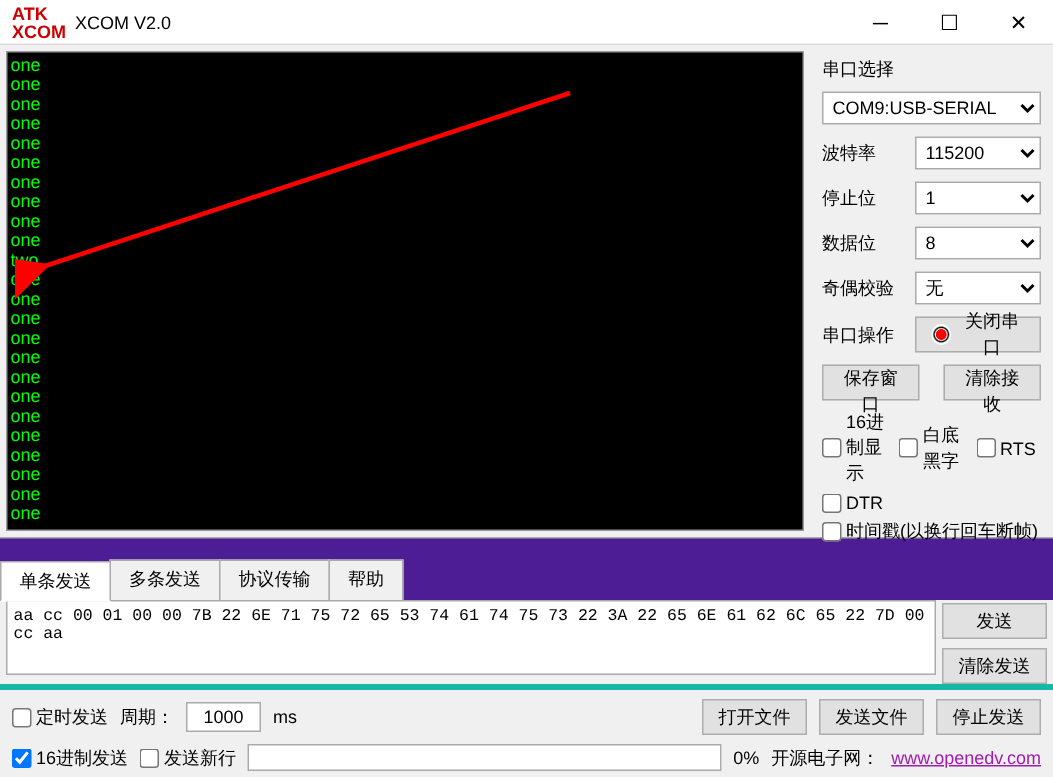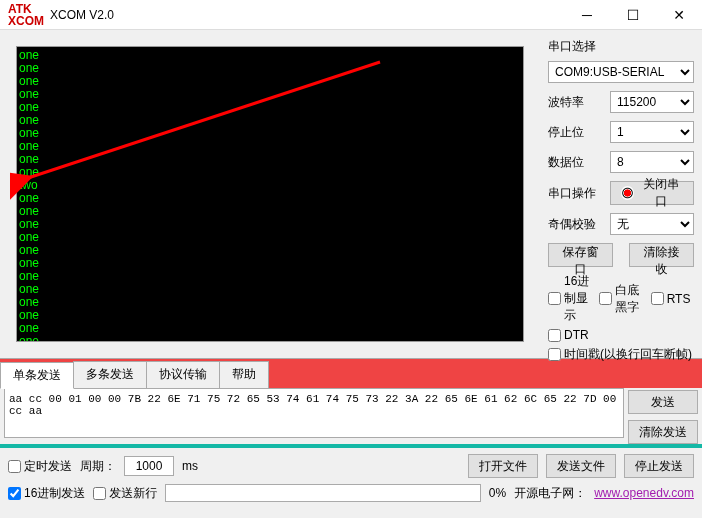--- a/index.html
+++ b/index.html
@@ -3,37 +3,37 @@
 <meta charset="utf-8">
 <style>
 * { box-sizing: border-box; margin: 0; padding: 0; font-family: "Microsoft YaHei", SimSun, sans-serif; font-size: 12px; }
 body { background: #f0f0f0; width: 702px; height: 518px; overflow: hidden; }
 .titlebar { background: #fff; height: 30px; display: flex; align-items: center; padding-left: 8px; border-bottom: 1px solid #ddd; }
 .logo { font-size: 9px; color: #c00; font-weight: bold; line-height: 1; margin-right: 6px; }
 .title { font-size: 12px; color: #000; }
 .winbtns { margin-left: auto; display: flex; }
 .winbtn { width: 46px; height: 30px; display: flex; align-items: center; justify-content: center; font-size: 14px; cursor: pointer; }
 .main { display: flex; height: 328px; }
-.terminal-wrap { position: relative; width: 540px; padding: 16px; }
+.terminal-wrap { position: relative; width: 540px; padding: 4px; }
 .terminal { width: 100%; height: 100%; background: #000; color: #0f0; font-family: "Courier New", monospace; font-size: 11px; line-height: 13px; padding: 2px; overflow-y: scroll; border: 1px solid #999; position: relative; }
 .terminal::-webkit-scrollbar { width: 16px; }
 .terminal::-webkit-scrollbar-track { background: #f0f0f0; }
 .terminal::-webkit-scrollbar-thumb { background: #c0c0c0; border: 1px solid #a0a0a0; }
 .arrow-svg { position: absolute; top: 30px; left: 10px; pointer-events: none; z-index: 10; }
 .side { flex: 1; padding: 8px 8px 4px 8px; }
 .group-title { font-size: 12px; margin-bottom: 6px; }
 .row { display: flex; align-items: center; margin-bottom: 8px; gap: 6px; }
 .row label { width: 56px; }
 select { flex: 1; height: 22px; border: 1px solid #aaa; background: #fff; font-size: 12px; padding: 0 2px; }
 .btn { height: 24px; padding: 0 10px; background: #e1e1e1; border: 1px solid #adadad; cursor: pointer; font-size: 12px; }
 .record { width: 14px; height: 14px; border-radius: 50%; background: radial-gradient(circle, #f00 35%, #fff 40%, #000 50%, #fff 60%); display: inline-block; margin-right: 2px; }
 .chk-grid { display: grid; grid-template-columns: 1fr 1fr 1fr; gap: 4px 8px; margin-top: 6px; }
 .chk { display: flex; align-items: center; gap: 3px; font-size: 12px; }
 .chk input { width: 13px; height: 13px; }
-.tabs { display: flex; border-top: 1px solid #aaa; background: #ef4444; padding-top: 2px; }
+.tabs { display: flex; border-top: 1px solid #aaa; background: #4c1d95; padding-top: 14px; }
 .tab { padding: 4px 12px; border: 1px solid #aaa; border-bottom: none; background: #f0f0f0; margin-right: -1px; cursor: pointer; font-size: 12px; }
 .tab.active { background: #fff; position: relative; top: 1px; border-bottom: 1px solid #fff; }
 .sendarea { display: flex; padding: 0 4px; gap: 4px; }
 .sendbox { flex: 1; height: 50px; font-family: "Courier New", monospace; font-size: 11px; padding: 4px; border: 1px solid #aaa; resize: none; background: #fff; }
 .sendbtns { display: flex; flex-direction: column; gap: 6px; width: 70px; padding-top: 2px; }
 .bottom { border-top: 4px solid #14b8a6; padding: 6px 8px; }
 .brow { display: flex; align-items: center; gap: 8px; margin-bottom: 6px; }
 .num-input { width: 50px; height: 20px; border: 1px solid #aaa; text-align: center; font-size: 12px; }
 .spacer { flex: 1; }
 .progress { flex: 1; height: 18px; border: 1px solid #aaa; background: #fff; }
@@ -104,29 +104,29 @@
       </div>
     <div class="row">
         <label>停止位</label>
         <select><option>1</option></select>
       </div>
     <div class="row">
         <label>数据位</label>
         <select><option>8</option></select>
       </div>
     <div class="row">
+        <label>奇偶校验</label>
+        <select><option>无</option></select>
+      </div>
+    <div class="row">
         <label>串口操作</label>
         <button class="btn" style="flex:1;display:flex;align-items:center;justify-content:center;gap:4px">
           <span class="record"></span>
           <span>关闭串口</span>
         </button>
-      </div>
-    <div class="row">
-        <label>奇偶校验</label>
-        <select><option>无</option></select>
       </div>
     <div class="btn-row-top">
       <button class="btn" style="flex:1">保存窗口</button>
       <button class="btn" style="flex:1">清除接收</button>
     </div>
     <div class="chk-grid">
       <label class="chk">
           <input type="checkbox" style="">
           <span>16进制显示</span>
         </label>

